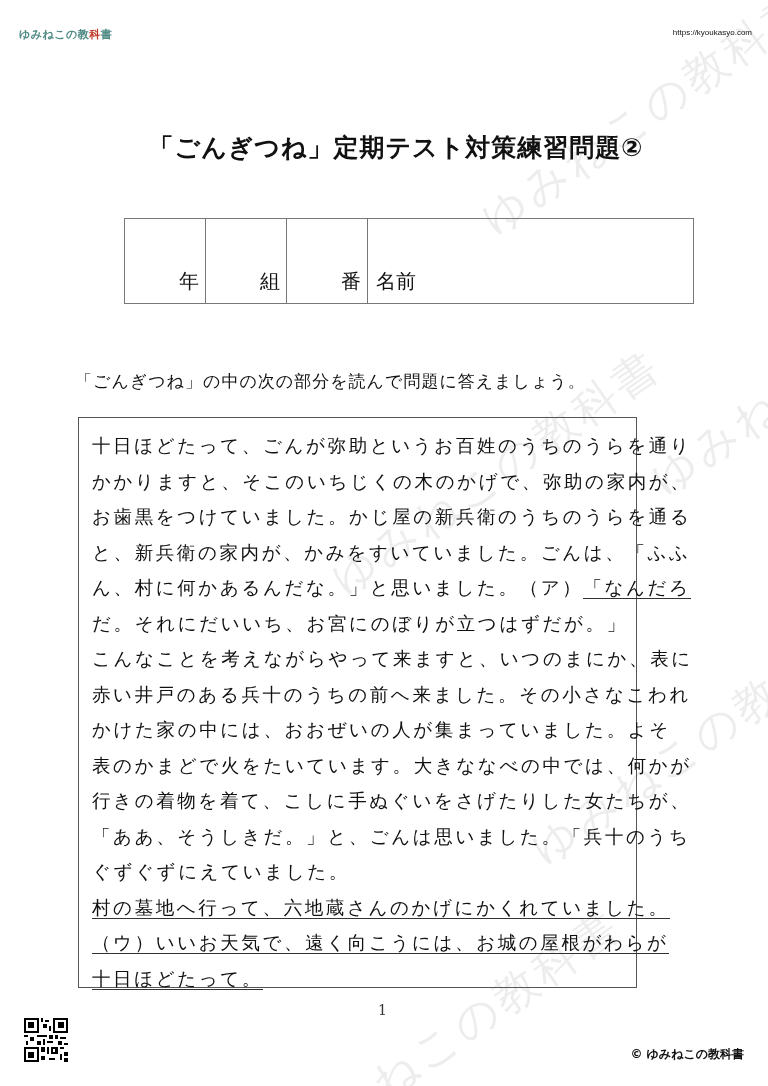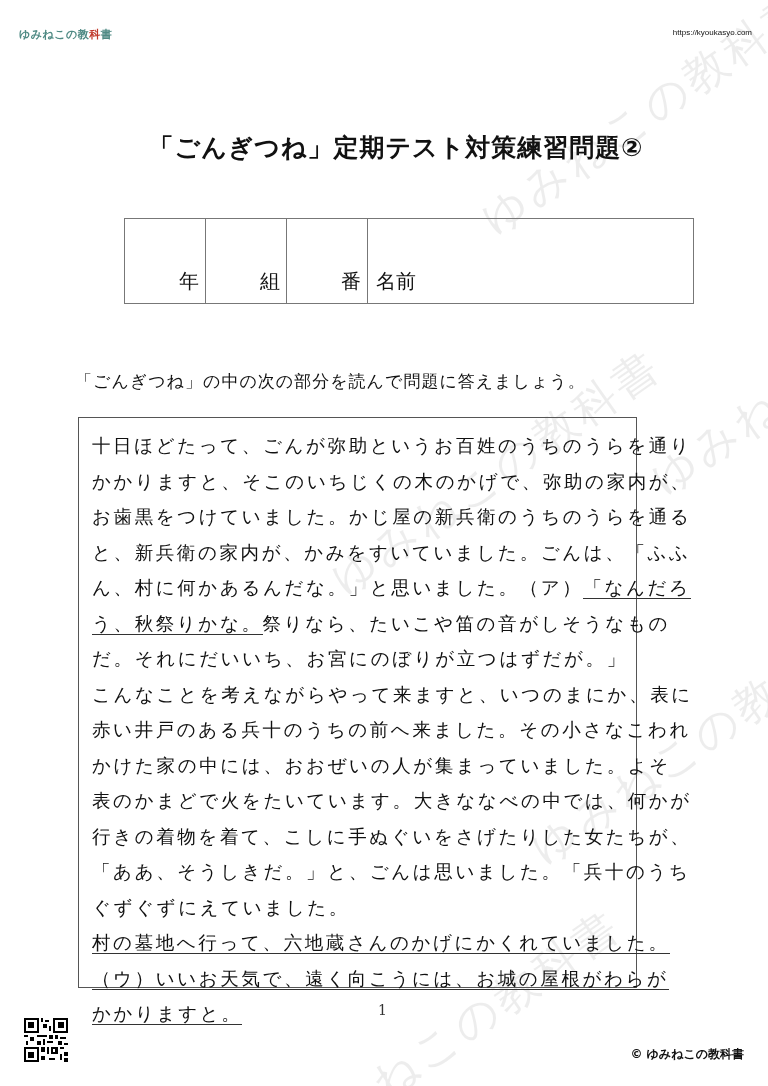--- a/index.html
+++ b/index.html
@@ -92,32 +92,31 @@
 </div>
 
 <div class="instruction">「ごんぎつね」の中の次の部分を読んで問題に答えましょう。</div>
 
 <div class="passage">
   <div class="line"><span>十日ほどたって、ごんが弥助というお百姓のうちのうらを通り</span></div>
   <div class="line"><span>かかりますと、そこのいちじくの木のかげで、弥助の家内が、</span></div>
   <div class="line"><span>お歯黒をつけていました。かじ屋の新兵衛のうちのうらを通る</span></div>
   <div class="line"><span>と、新兵衛の家内が、かみをすいていました。ごんは、「ふふ</span></div>
   <div class="line"><span>ん、村に何かあるんだな。」と思いました。（ア）</span><span class="ul">「なんだろ</span></div>
-  <div class="line"><span class="ul">う、秋祭りかな。</span><span>祭りなら、たいこや笛の音がしそうなもの</span></div>
   <div class="line"><span>だ。それにだいいち、お宮にのぼりが立つはずだが。」</span></div>
   <div class="line"><span>こんなことを考えながらやって来ますと、いつのまにか、表に</span></div>
   <div class="line"><span>赤い井戸のある兵十のうちの前へ来ました。その小さなこわれ</span></div>
   <div class="line"><span>かけた家の中には、おおぜいの人が集まっていました。よそ</span></div>
   <div class="line"><span>表のかまどで火をたいています。大きななべの中では、何かが</span></div>
   <div class="line"><span>行きの着物を着て、こしに手ぬぐいをさげたりした女たちが、</span></div>
   <div class="line"><span>「ああ、そうしきだ。」と、ごんは思いました。「兵十のうち</span></div>
   <div class="line"><span>ぐずぐずにえていました。</span></div>
   <div class="line"><span class="ul">村の墓地へ行って、六地蔵さんのかげにかくれていました。</span></div>
   <div class="line"><span class="ul">（ウ）いいお天気で、遠く向こうには、お城の屋根がわらが</span></div>
-  <div class="line"><span class="ul">かかりますと。</span></div>
+  <div class="line"><span class="ul">十日ほどたって。</span></div>
 </div>
 
 <div class="page-num">1</div>
 
 <svg class="qr" viewBox="0 0 21 21" shape-rendering="crispEdges">
   <rect width="21" height="21" fill="#fff"></rect>
   <g fill="#000">
     <rect x="0" y="0" width="7" height="7"></rect>
       <rect x="1" y="1" width="5" height="5" fill="#fff"></rect>
       <rect x="2" y="2" width="3" height="3"></rect>

